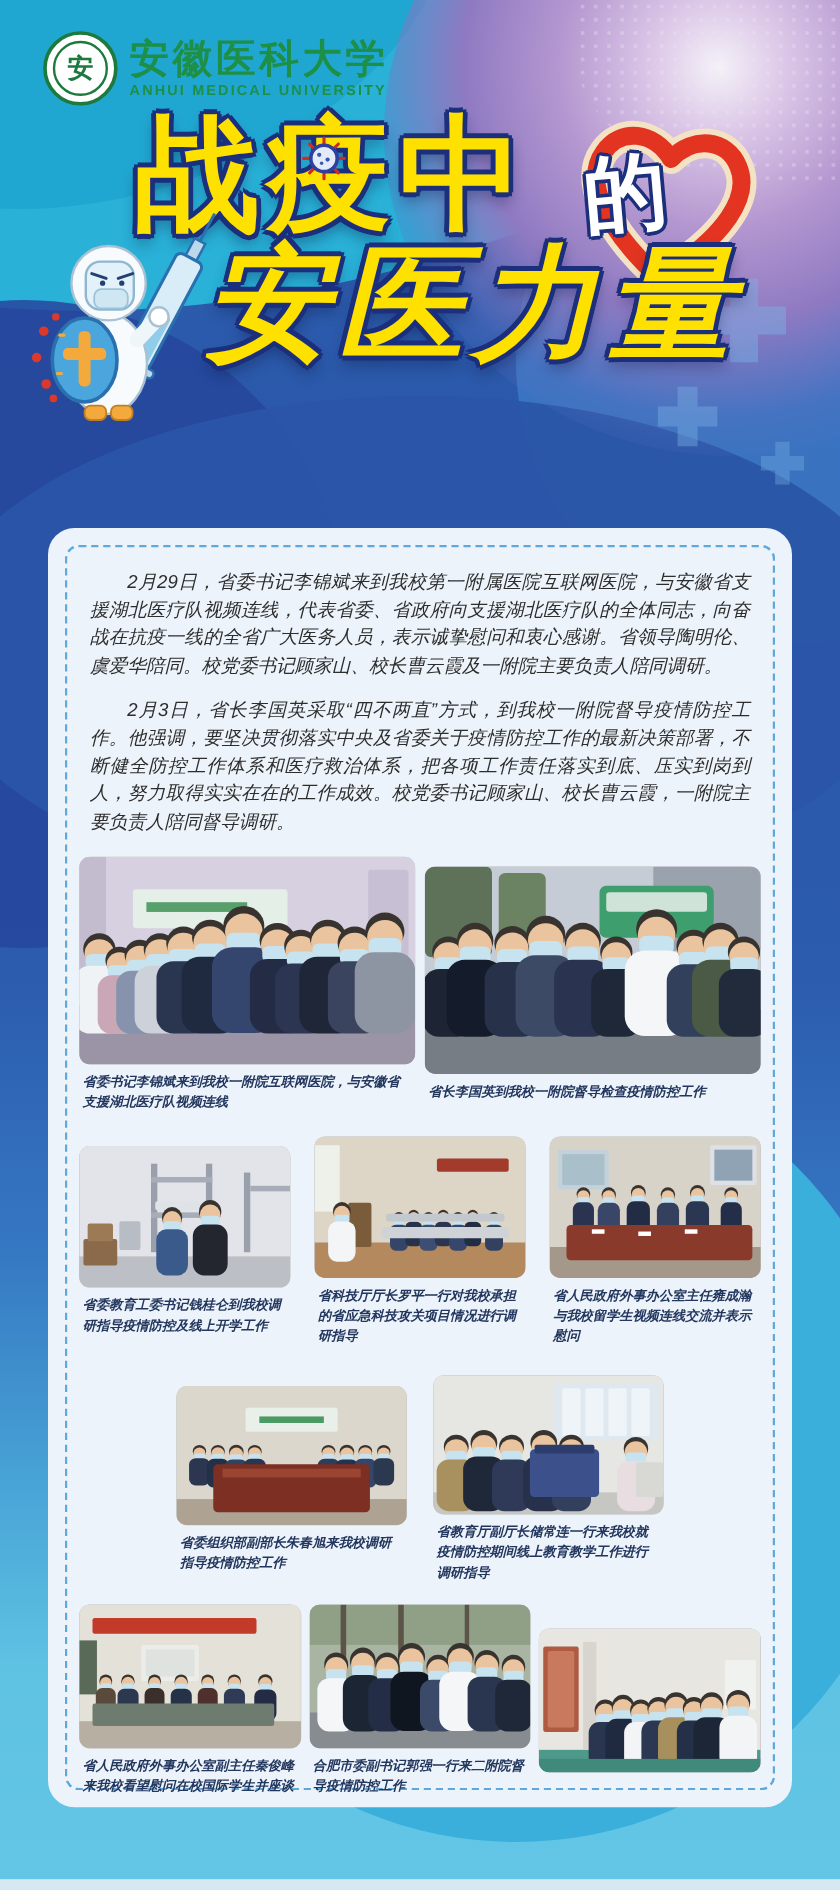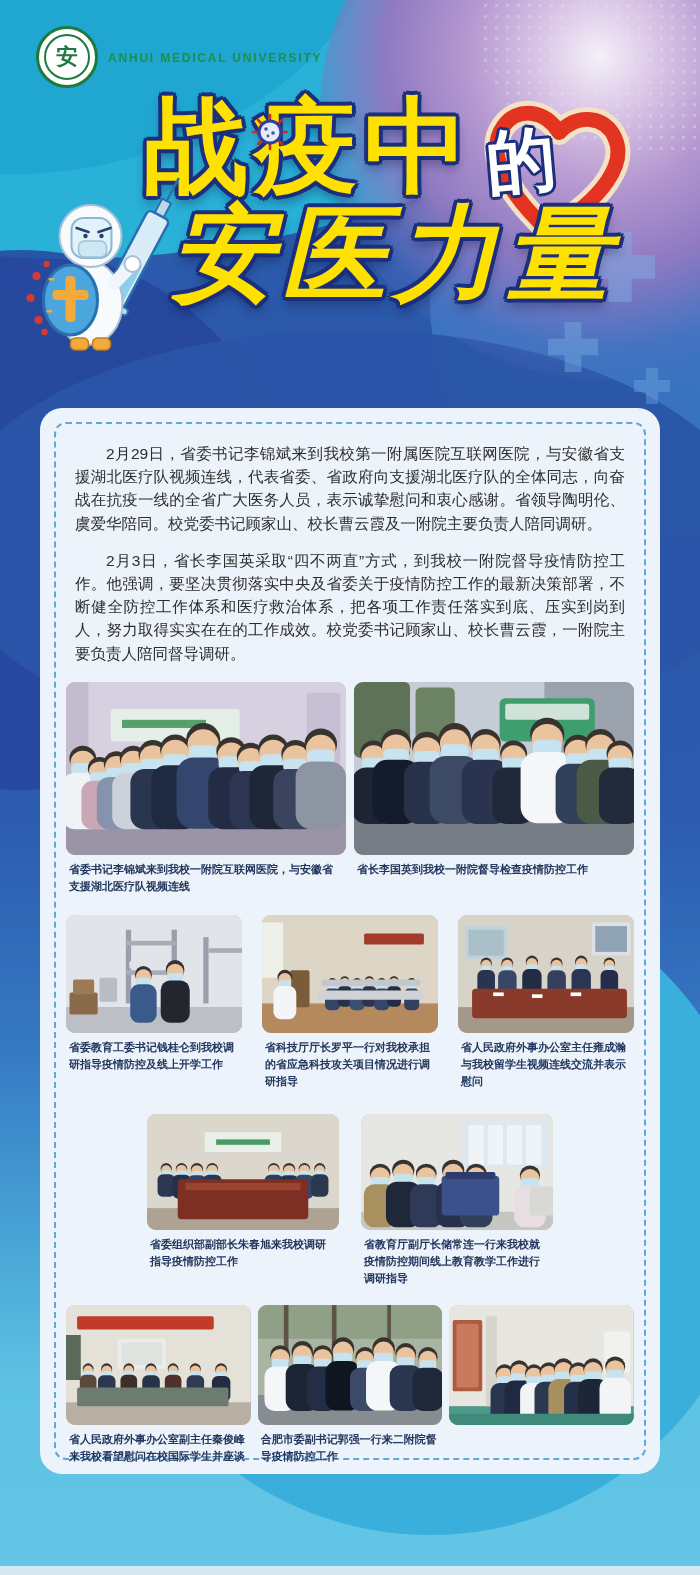--- a/index.html
+++ b/index.html
@@ -27,37 +27,37 @@
     display:flex;align-items:center;justify-content:center;box-sizing:border-box;}
   .emblem-inner{width:42px;height:42px;border-radius:50%;border:2px solid #1d7a3e;display:flex;align-items:center;justify-content:center;
     color:#1d7a3e;font-family:"DejaVu Serif","Liberation Serif",serif;font-size:22px;font-weight:700;}
   .logo-cn{font-family:"DejaVu Serif","Liberation Serif",serif;font-size:33px;font-weight:700;color:#1d8f46;letter-spacing:3px;line-height:1.05;}
   .logo-en{font-size:12px;font-weight:700;color:#1d8f46;letter-spacing:1.8px;margin-top:2px;}
   
   .ttl{z-index:4;font-weight:900;color:#ffe100;line-height:1;white-space:nowrap;
     text-shadow:4px 0 0 #1b2f7c,-4px 0 0 #1b2f7c,0 4px 0 #1b2f7c,0 -4px 0 #1b2f7c,
       3px 3px 0 #1b2f7c,-3px 3px 0 #1b2f7c,3px -3px 0 #1b2f7c,-3px -3px 0 #1b2f7c,
       0 7px 12px rgba(10,20,60,.45);}
-  .t-line1{left:144px;top:94px;font-size:104px;letter-spacing:6px;}
+  .t-line1{left:112px;top:94px;font-size:104px;letter-spacing:6px;}
   .t-line2{left:170px;top:202px;font-size:104px;letter-spacing:8px;font-style:italic;}
   .t-de{left:486px;top:126px;font-size:70px;font-weight:900;color:#ffffff;z-index:4;transform:rotate(-5deg);line-height:1;
     text-shadow:3px 0 0 #1b2f7c,-3px 0 0 #1b2f7c,0 3px 0 #1b2f7c,0 -3px 0 #1b2f7c,
       2px 2px 0 #1b2f7c,-2px 2px 0 #1b2f7c,2px -2px 0 #1b2f7c,-2px -2px 0 #1b2f7c;}
   .heart{left:446px;top:76px;width:218px;height:192px;z-index:3;transform:rotate(6deg);}
   .virus{left:250px;top:112px;width:40px;height:40px;z-index:5;}
   .mascot{left:24px;top:178px;width:145px;height:175px;z-index:4;}
   
   .section-title{left:0;top:340px;width:700px;text-align:center;z-index:4;color:#ffffff;
     font-size:40px;font-weight:800;letter-spacing:4px;}
   
-  .card{left:40px;top:408px;width:620px;height:1066px;background:#edf3fa;border-radius:22px;z-index:5;}
+  .card{left:40px;top:440px;width:620px;height:1066px;background:#edf3fa;border-radius:22px;z-index:5;font-style:italic;}
   .card-dash{position:absolute;left:14px;top:14px;right:14px;bottom:14px;border:2px dashed #5fa8dc;border-radius:12px;pointer-events:none;}
   .card-inner{position:relative;padding-top:34px;}
   .body-p{margin:0 35px 14px 35px;font-size:15.5px;line-height:23.2px;color:#2d2d2d;text-align:justify;text-indent:2em;font-weight:500;}
-  .photo-row{display:flex;gap:8px;padding:1px 26px;margin-top:16px;align-items:flex-start;}
+  .photo-row{display:flex;gap:8px;padding:1px 26px;margin-top:16px;align-items:center;}
   .row-three{gap:20px;margin-top:18px;}
   .row-two-centered{justify-content:center;gap:22px;margin-top:22px;}
   .row-three-b{gap:7px;margin-top:16px;}
   .photo-cell{margin:0;flex:1;min-width:0;}
   .row-two-centered .photo-cell{flex:0 0 192px;}
   .photo{border-radius:9px;overflow:hidden;background:#bbb;}
   .photo svg{display:block;width:100%;height:100%;}
   .caption{margin-top:6px;padding:0 3px;font-family:"DejaVu Serif","Liberation Serif",serif;
     font-size:11px;font-weight:600;line-height:1.55;color:#22365e;}
 </style>
@@ -89,20 +89,21 @@
     <svg width="36" height="36" viewBox="0 0 60 60">
         <path d="M20 0h20v20h20v20H40v20H20V40H0V20h20z" fill="#7db3e6"></path>
       </svg>
   </div>
 
   <div class="abs logo">
     <div class="emblem">
       <div class="emblem-inner">安</div>
     </div>
     <div>
+      <div class="logo-cn">安徽医科大学</div>
       <div class="logo-en">ANHUI MEDICAL UNIVERSITY</div>
     </div>
   </div>
 
   <div class="abs heart">
     <svg viewBox="-8 -8 116 116" width="100%" height="100%" style="overflow:visible">
       <path d="M50 86 C 18 62 8 40 16 26 C 23 13 40 13 50 26 C 60 13 77 13 84 26 C 92 40 82 62 50 86 Z" fill="none" stroke="#f3e2c4" stroke-width="15" stroke-linejoin="round"></path>
       <path d="M50 86 C 18 62 8 40 16 26 C 23 13 40 13 50 26 C 60 13 77 13 84 26 C 92 40 82 62 50 86 Z" fill="none" stroke="#e23420" stroke-width="9" stroke-linejoin="round"></path>
     </svg>
   </div>

